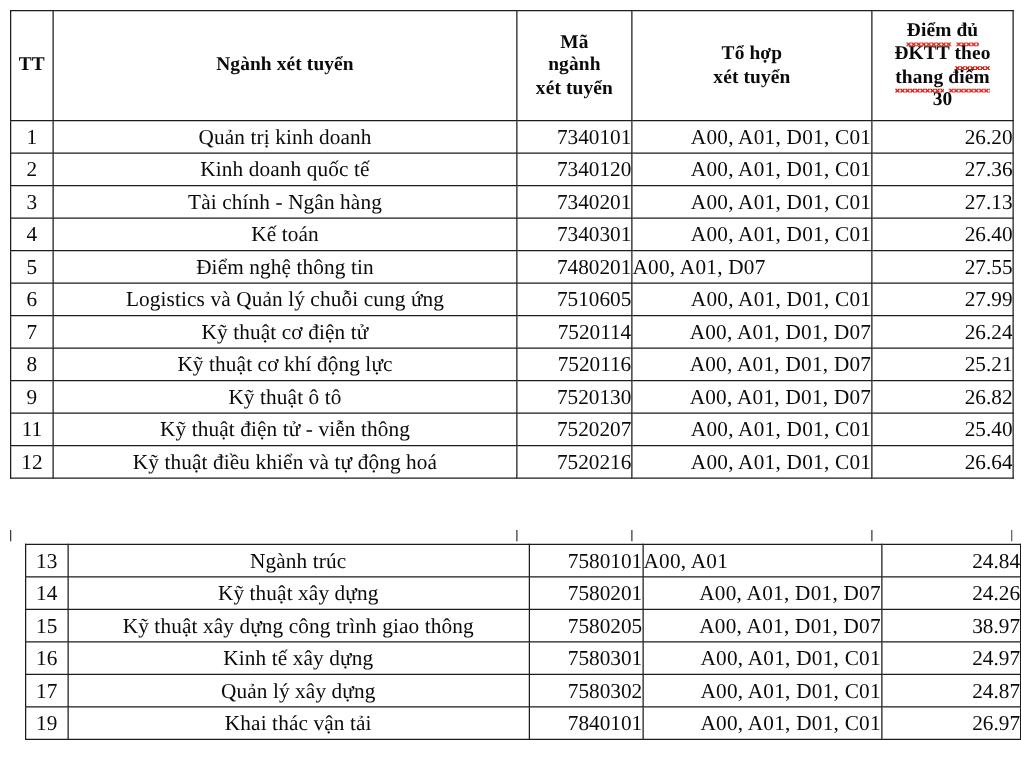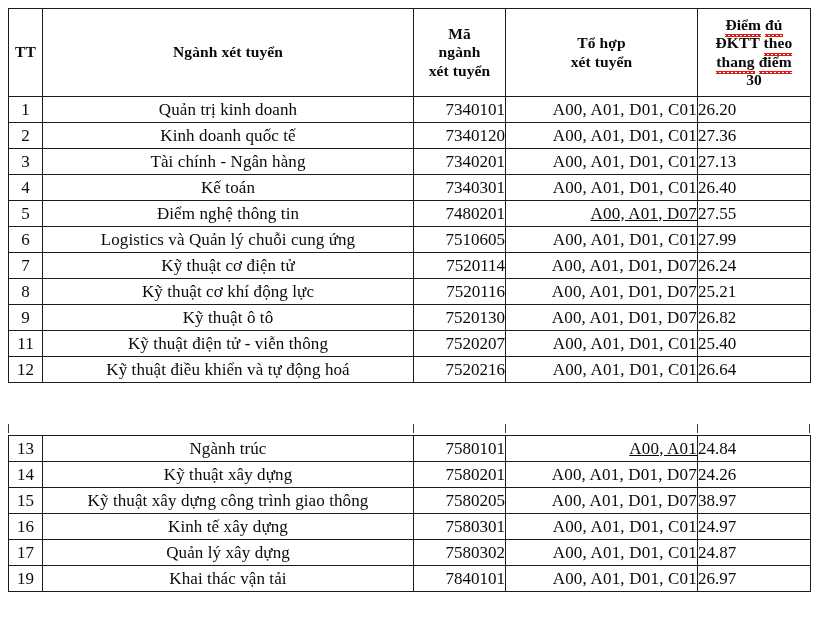--- a/index.html
+++ b/index.html
@@ -73,32 +73,31 @@
     text-align: right;
     font-size: 16.5px;
   }
   .td-comb {
     text-align: right;
     padding-left: 13px;
     font-size: 16.5px;
     letter-spacing: .2px;
   }
   .td-comb.center {
+    text-align: left;
+    padding-left: 0;
+  }
+  .td-score {
     text-align: right;
-    padding-left: 0;
-    text-decoration: underline;
-  }
-  .td-score {
-    text-align: left;
     font-size: 16.5px;
   }
 
   
   #table-one { left: 8px; top: 8px; }
-  #table-two { left: 8px; top: 435px; }
+  #table-two { left: 20px; top: 435px; }
 
   
   #clipped-row {
     position: absolute;
     left: 8px;
     top: 424px;
     width: 802px;
     height: 11px;
     overflow: hidden;
   }

